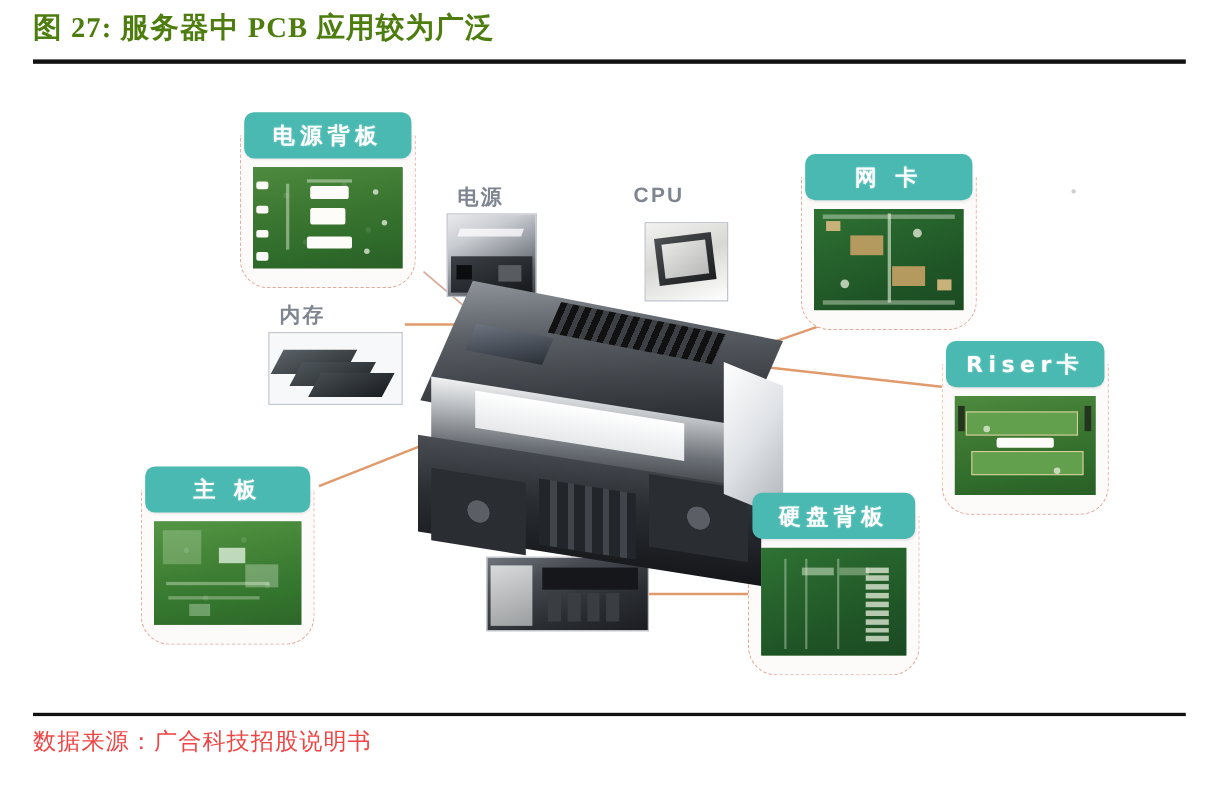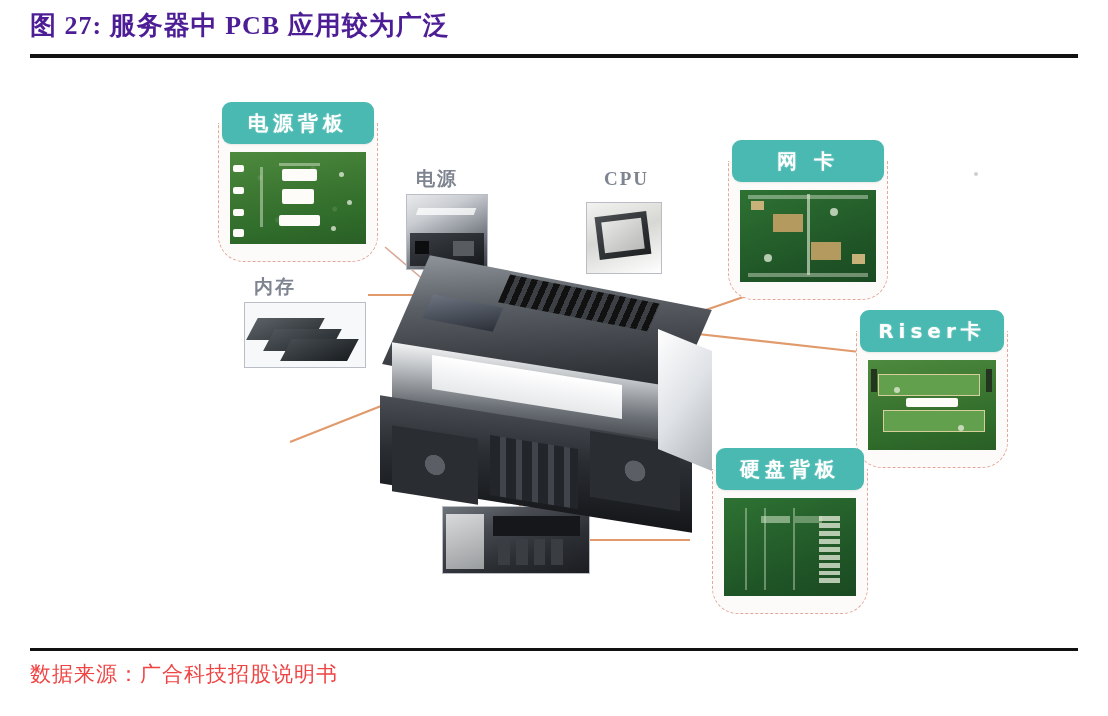--- a/index.html
+++ b/index.html
@@ -20,21 +20,21 @@
   }
 
   
   #fig-title {
     position: absolute;
     left: 30px;
     top: 8px;
     font-size: 26px;
     font-weight: bold;
     letter-spacing: 1px;
-    color: #4c1d95;
+    color: #4d7c0f;
     white-space: nowrap;
     font-family: "Liberation Serif", "DejaVu Serif", serif;
   }
   #title-rule {
     position: absolute;
     left: 30px;
     top: 54px;
     width: 1048px;
     height: 0;
     border-top: 4px solid #111111;
@@ -295,22 +295,36 @@
           <div class="pad" style="left:12%;top:56%;width:78%;height:22%;background:#63a04e;border:1px solid #d6cf9b;"></div>
           <div class="hole" style="left:30%;top:42%;width:40%;height:10%;"></div>
           <div class="trace-v" style="left:2%;top:10%;width:6px;height:26%;background:#25341f;"></div>
           <div class="trace-v" style="left:92%;top:10%;width:6px;height:26%;background:#25341f;"></div>
           <div class="pad" style="left:20%;top:30%;width:6px;height:6px;border-radius:50%;"></div>
           <div class="pad" style="left:70%;top:72%;width:6px;height:6px;border-radius:50%;"></div>
         </div>
       </div>
     </div>
 
-
-    <div class="pcb-card" style="left:712px; top:386px; width:156px; height:166px;">
+    <div class="pcb-card" style="left:128px; top:362px; width:158px; height:162px;">
+      <div class="card-body"></div>
+      <div class="card-head">主 板</div>
+      <div class="card-photo">
+        <div class="pcb-green" style="filter:brightness(1.08) blur(0.4px);">
+          <div class="pad" style="left:6%;top:8%;width:26%;height:34%;background:rgba(230,240,225,.22);"></div>
+          <div class="pad" style="left:44%;top:26%;width:18%;height:14%;background:rgba(255,255,255,.6);"></div>
+          <div class="pad" style="left:62%;top:42%;width:22%;height:22%;background:rgba(240,245,235,.28);"></div>
+          <div class="trace-h" style="left:8%;top:58%;width:70%;height:3px;opacity:.45;"></div>
+          <div class="trace-h" style="left:10%;top:72%;width:62%;height:3px;opacity:.4;"></div>
+          <div class="pad" style="left:24%;top:80%;width:14%;height:12%;background:rgba(235,245,230,.3);"></div>
+        </div>
+      </div>
+    </div>
+
+    <div class="pcb-card" style="left:680px; top:386px; width:156px; height:166px;">
       <div class="card-body"></div>
       <div class="card-head">硬盘背板</div>
       <div class="card-photo">
         <div class="pcb-green darkgreen">
           <div class="pad" style="left:28%;top:18%;width:22%;height:8%;background:rgba(210,230,200,.55);"></div>
           <div class="pad" style="left:54%;top:18%;width:20%;height:8%;background:rgba(210,230,200,.4);"></div>
           <div class="trace-v" style="left:16%;top:10%;width:2px;height:84%;opacity:.5;"></div>
           <div class="trace-v" style="left:30%;top:10%;width:2px;height:84%;opacity:.5;"></div>
           <div class="trace-v" style="left:52%;top:10%;width:2px;height:84%;opacity:.5;"></div>
           <div class="pad" style="left:72%;top:18%;width:16%;height:5%;"></div>
@@ -329,21 +343,21 @@
     <div class="thumb-label" style="left:416px; top:104px;">电源</div>
     <div class="thumb-box" style="left:406px; top:132px; width:82px; height:76px;">
       <div class="metal">
         <div style="position:absolute;left:4%;top:52%;width:92%;height:44%;background:linear-gradient(160deg,#3c4046,#17191c);"></div>
         <div style="position:absolute;left:10%;top:62%;width:18%;height:18%;background:#0c0d0f;"></div>
         <div style="position:absolute;left:58%;top:62%;width:26%;height:20%;background:#585c61;"></div>
         <div style="position:absolute;left:12%;top:18%;width:72%;height:10%;background:rgba(255,255,255,.75);transform:skewX(-20deg);"></div>
       </div>
     </div>
 
-    <div class="thumb-label" style="left:604px; top:106px; font-family:Liberation Serif, serif;">CPU</div>
+    <div class="thumb-label" style="left:576px; top:106px; font-family:Liberation Sans, sans-serif;">CPU</div>
     <div class="thumb-box" style="left:586px; top:140px; width:76px; height:72px;">
       <div class="chip">
         <div style="position:absolute;left:14%;top:16%;width:70%;height:62%;background:linear-gradient(150deg,#4d5052,#2d3032 60%,#1d1f21);transform:rotate(-7deg);"></div>
         <div style="position:absolute;left:22%;top:24%;width:54%;height:44%;background:linear-gradient(150deg,#e8e8e6,#b9bab8);transform:rotate(-7deg);"></div>
       </div>
     </div>
 
     <div class="thumb-label" style="left:254px; top:212px;">内存</div>
     <div class="thumb-box" style="left:244px; top:240px; width:122px; height:66px;">
       <div style="width:100%;height:100%;background:#f7f8f9;position:relative;">

